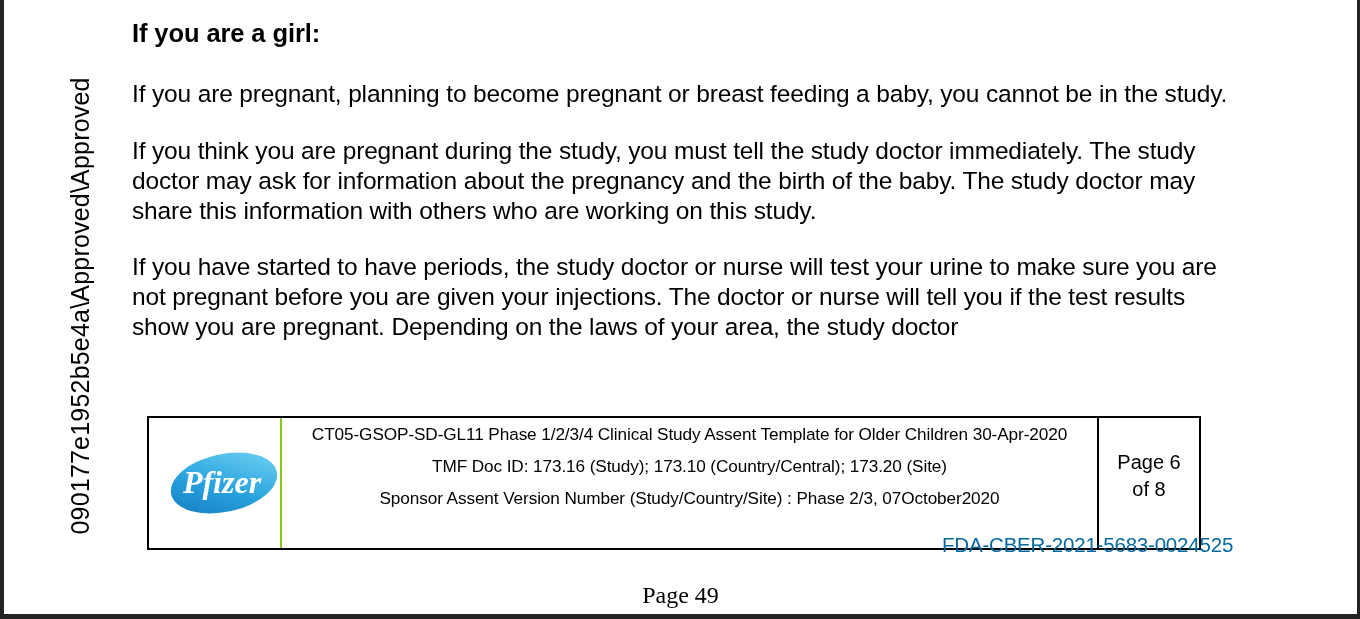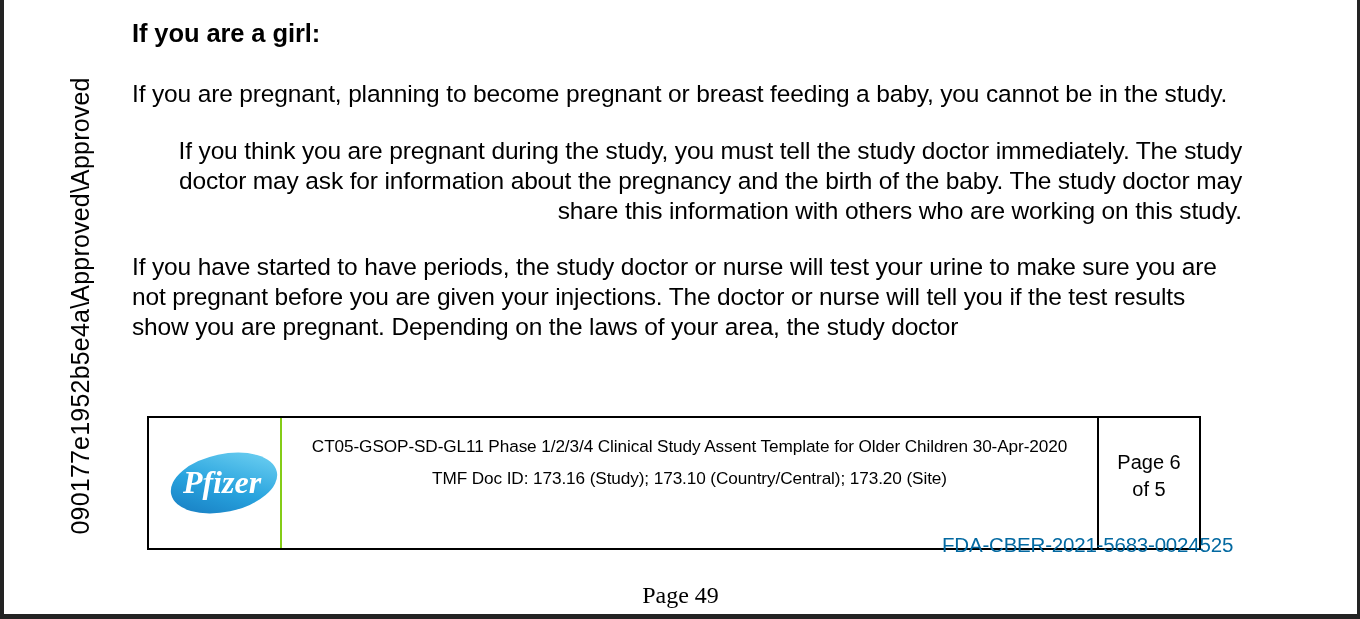--- a/index.html
+++ b/index.html
@@ -63,21 +63,21 @@
     line-height: 1.22;
     margin: 0 0 30px 0;
     letter-spacing: -0.1px;
   }
   .para {
     font-size: 24.5px;
     line-height: 30px;
     margin: 0 0 27px 0;
     letter-spacing: -0.15px;
   }
-  .para.tight { margin-bottom: 26px; text-align: right; }
+  .para.tight { margin-bottom: 26px; }
 
   
   .footer-table {
     position: absolute;
     left: 143px;
     top: 416px;
     width: 1054px;
     height: 134px;
     border: 2px solid #000;
     box-sizing: border-box;
@@ -88,21 +88,21 @@
     border-right: 2px solid #84cc16;
     box-sizing: border-box;
     display: flex;
     align-items: center;
     justify-content: flex-end;
   }
   .cell-main {
     flex: 1;
     border-right: 2px solid #000;
     box-sizing: border-box;
-    padding: 12px 6px 0 6px;
+    padding: 0 6px 0 6px;
     text-align: center;
   }
   .cell-page {
     width: 100px;
     box-sizing: border-box;
     display: flex;
     flex-direction: column;
     align-items: center;
     justify-content: center;
     padding-bottom: 14px;
@@ -183,25 +183,26 @@
             <ellipse cx="56" cy="37" rx="54" ry="29" fill="url(#pfz)"></ellipse>
           </g>
           <text x="54" y="47" text-anchor="middle" font-family="'Liberation Serif', serif" font-size="32" font-style="italic" font-weight="bold" fill="#ffffff">Pfizer</text>
         </svg>
       </div>
     </div>
 
     <div class="cell-main">
       <div class="fline">CT05-GSOP-SD-GL11 Phase 1/2/3/4 Clinical Study Assent Template for Older Children 30-Apr-2020</div>
       <div class="fline">TMF Doc ID: 173.16 (Study); 173.10 (Country/Central); 173.20 (Site)</div>
+      <div class="fline">Sponsor Assent Version Number (Study/Country/Site) : Phase 2/3, 07October2020</div>
     </div>
 
     <div class="cell-page">
       <div class="pg-line">Page 6</div>
-      <div class="pg-line">of 5</div>
+      <div class="pg-line">of 8</div>
     </div>
 
   </div>
 
   <div class="fda-stamp">FDA-CBER-2021-5683-0024525</div>
 
   <div class="bottom-page">Page 49</div>
 
 </div>
 

